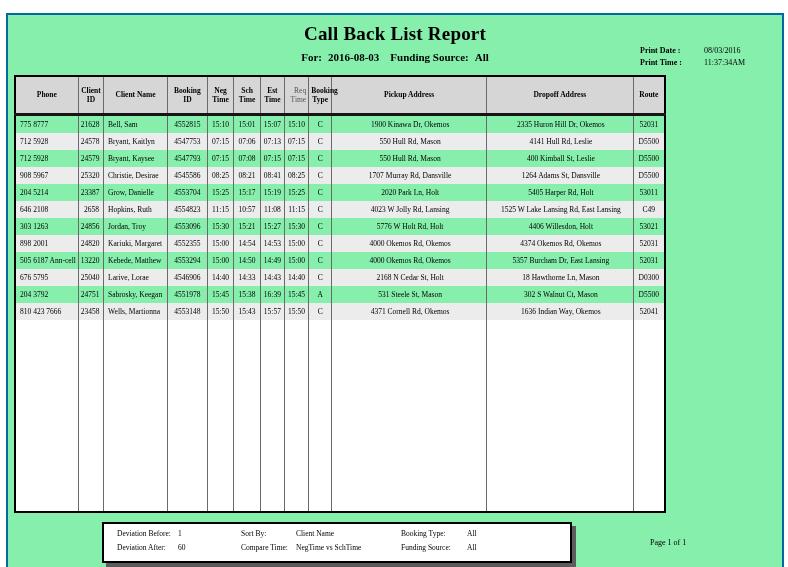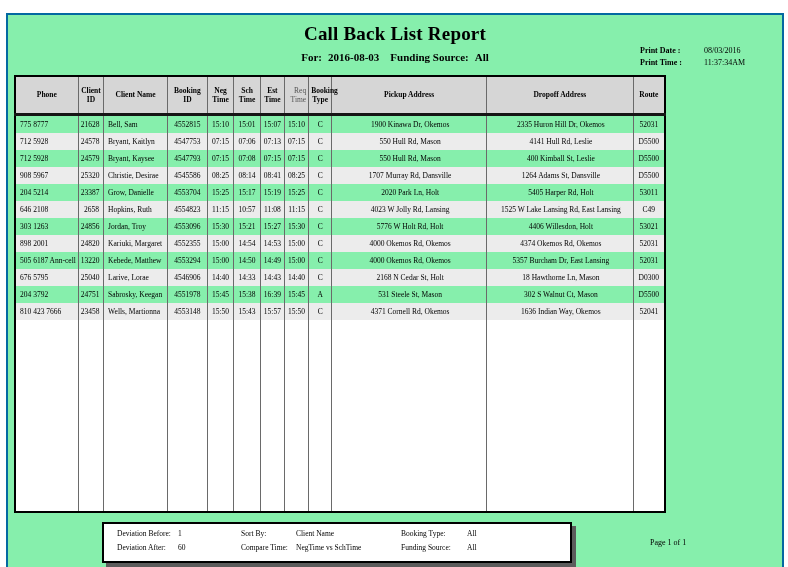--- a/index.html
+++ b/index.html
@@ -113,21 +113,21 @@
           <td class="c9">550 Hull Rd, Mason</td>
           <td class="c10">400 Kimball St, Leslie</td>
           <td class="c11">D5500</td>
         </tr>
         <tr class="">
           <td class="c0">908 5967</td>
           <td class="c1">25320</td>
           <td class="c2">Christie, Desirae</td>
           <td class="c3">4545586</td>
           <td class="c4">08:25</td>
-          <td class="c5">08:14</td>
+          <td class="c5">08:21</td>
           <td class="c6">08:41</td>
           <td class="c7">08:25</td>
           <td class="c8">C</td>
           <td class="c9">1707 Murray Rd, Dansville</td>
           <td class="c10">1264 Adams St, Dansville</td>
           <td class="c11">D5500</td>
         </tr>
         <tr class="">
           <td class="c0">204 5214</td>
           <td class="c1">23387</td>

